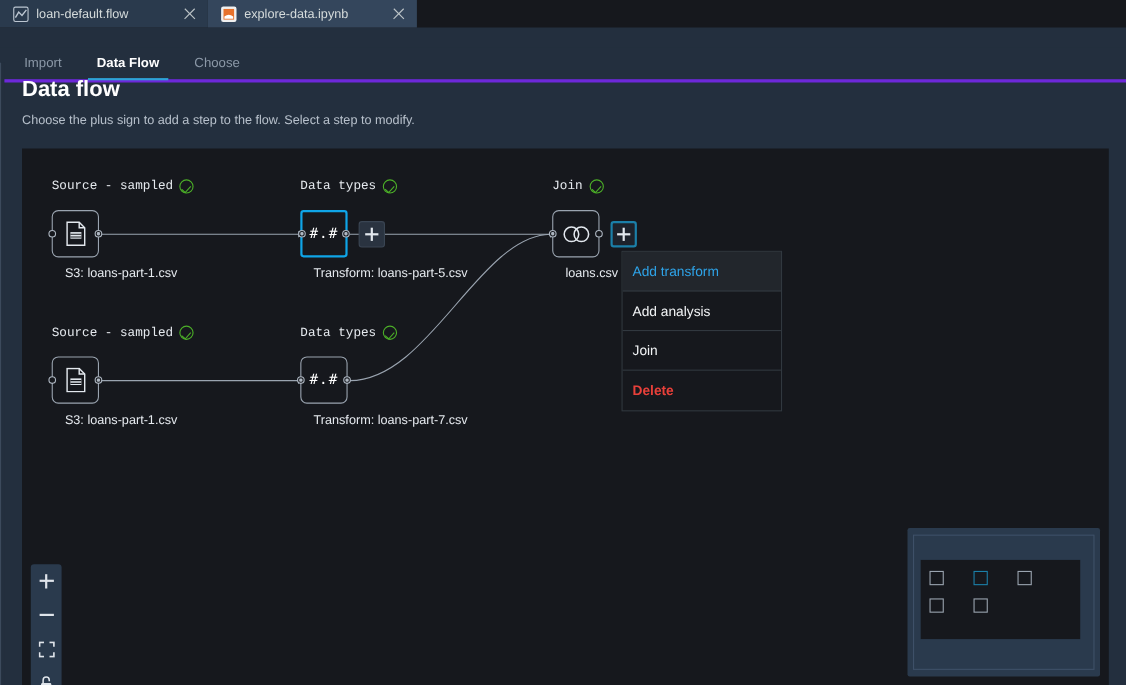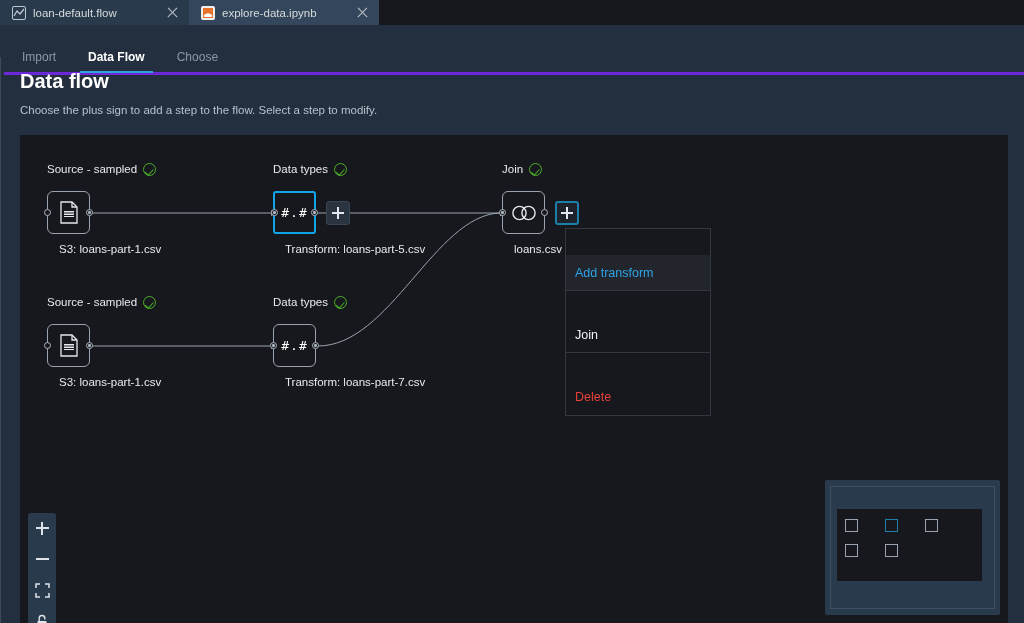--- a/index.html
+++ b/index.html
@@ -89,22 +89,22 @@
     width: 988px; height: 488px;
     background: #16181d;
     overflow: hidden;
   }
   .canvas-svg { position: absolute; left: 0; top: 0; }
 
   
   .node { position: absolute; }
   .node-label {
     position: absolute; left: 0; top: -28px;
-    display: flex; align-items: flex-start; gap: 6px;
-    font-size: 11.5px; color: #e6eaef; white-space: nowrap;
+    display: flex; align-items: flex-end; gap: 6px;
+    font-size: 11.5px; color: #e6eaef; white-space: nowrap; font-family: Liberation Mono, monospace;
   }
   .check {
     width: 13px; height: 13px; border-radius: 50%;
     border: 1.4px solid #4caf28; position: relative; flex: 0 0 auto;
   }
   .check::after {
     content: ""; position: absolute; left: 3px; top: 2.6px;
     width: 3.5px; height: 6.5px;
     border-right: 1.5px solid #4caf28; border-bottom: 1.5px solid #4caf28;
     transform: rotate(42deg);
@@ -150,23 +150,22 @@
   .ctxmenu {
     position: absolute; left: 565px; top: 228px;
     width: 146px; background: #16181d;
     border: 1px solid #31383f;
     z-index: 30;
   }
   .ctxitem {
     height: 36px; display: flex; align-items: center;
     padding-left: 9px; font-size: 12.5px; color: #f2f4f6;
     border-bottom: 1px solid #31383f;
-    margin-top: 26px;
-  }
-  .ctxitem:last-child { border-bottom: none; }
+  }
+  .ctxitem:last-child { border-bottom: none; font-weight: bold; }
   .ctxitem.highlight { color: #2ea3e8; background: #22262c; }
   .ctxitem.danger { color: #e8403a; }
 
   
   .zoomctl {
     position: absolute; left: 8px; top: 378px;
     width: 28px; background: #2a3a4d; border-radius: 3px;
     padding: 5px 0;
     display: flex; flex-direction: column; align-items: center; gap: 11px;
     z-index: 20;
@@ -373,15 +372,16 @@
         <span class="mini-node" style="left:88px; top:10px;"></span>
         <span class="mini-node" style="left:8px;  top:35px;"></span>
         <span class="mini-node" style="left:48px; top:35px;"></span>
       </div>
     </div>
   </div>
 </div>
 
 <div class="ctxmenu">
   <div class="ctxitem highlight">Add transform</div>
+  <div class="ctxitem">Add analysis</div>
   <div class="ctxitem">Join</div>
   <div class="ctxitem danger">Delete</div>
 </div>
 
 </body></html>

